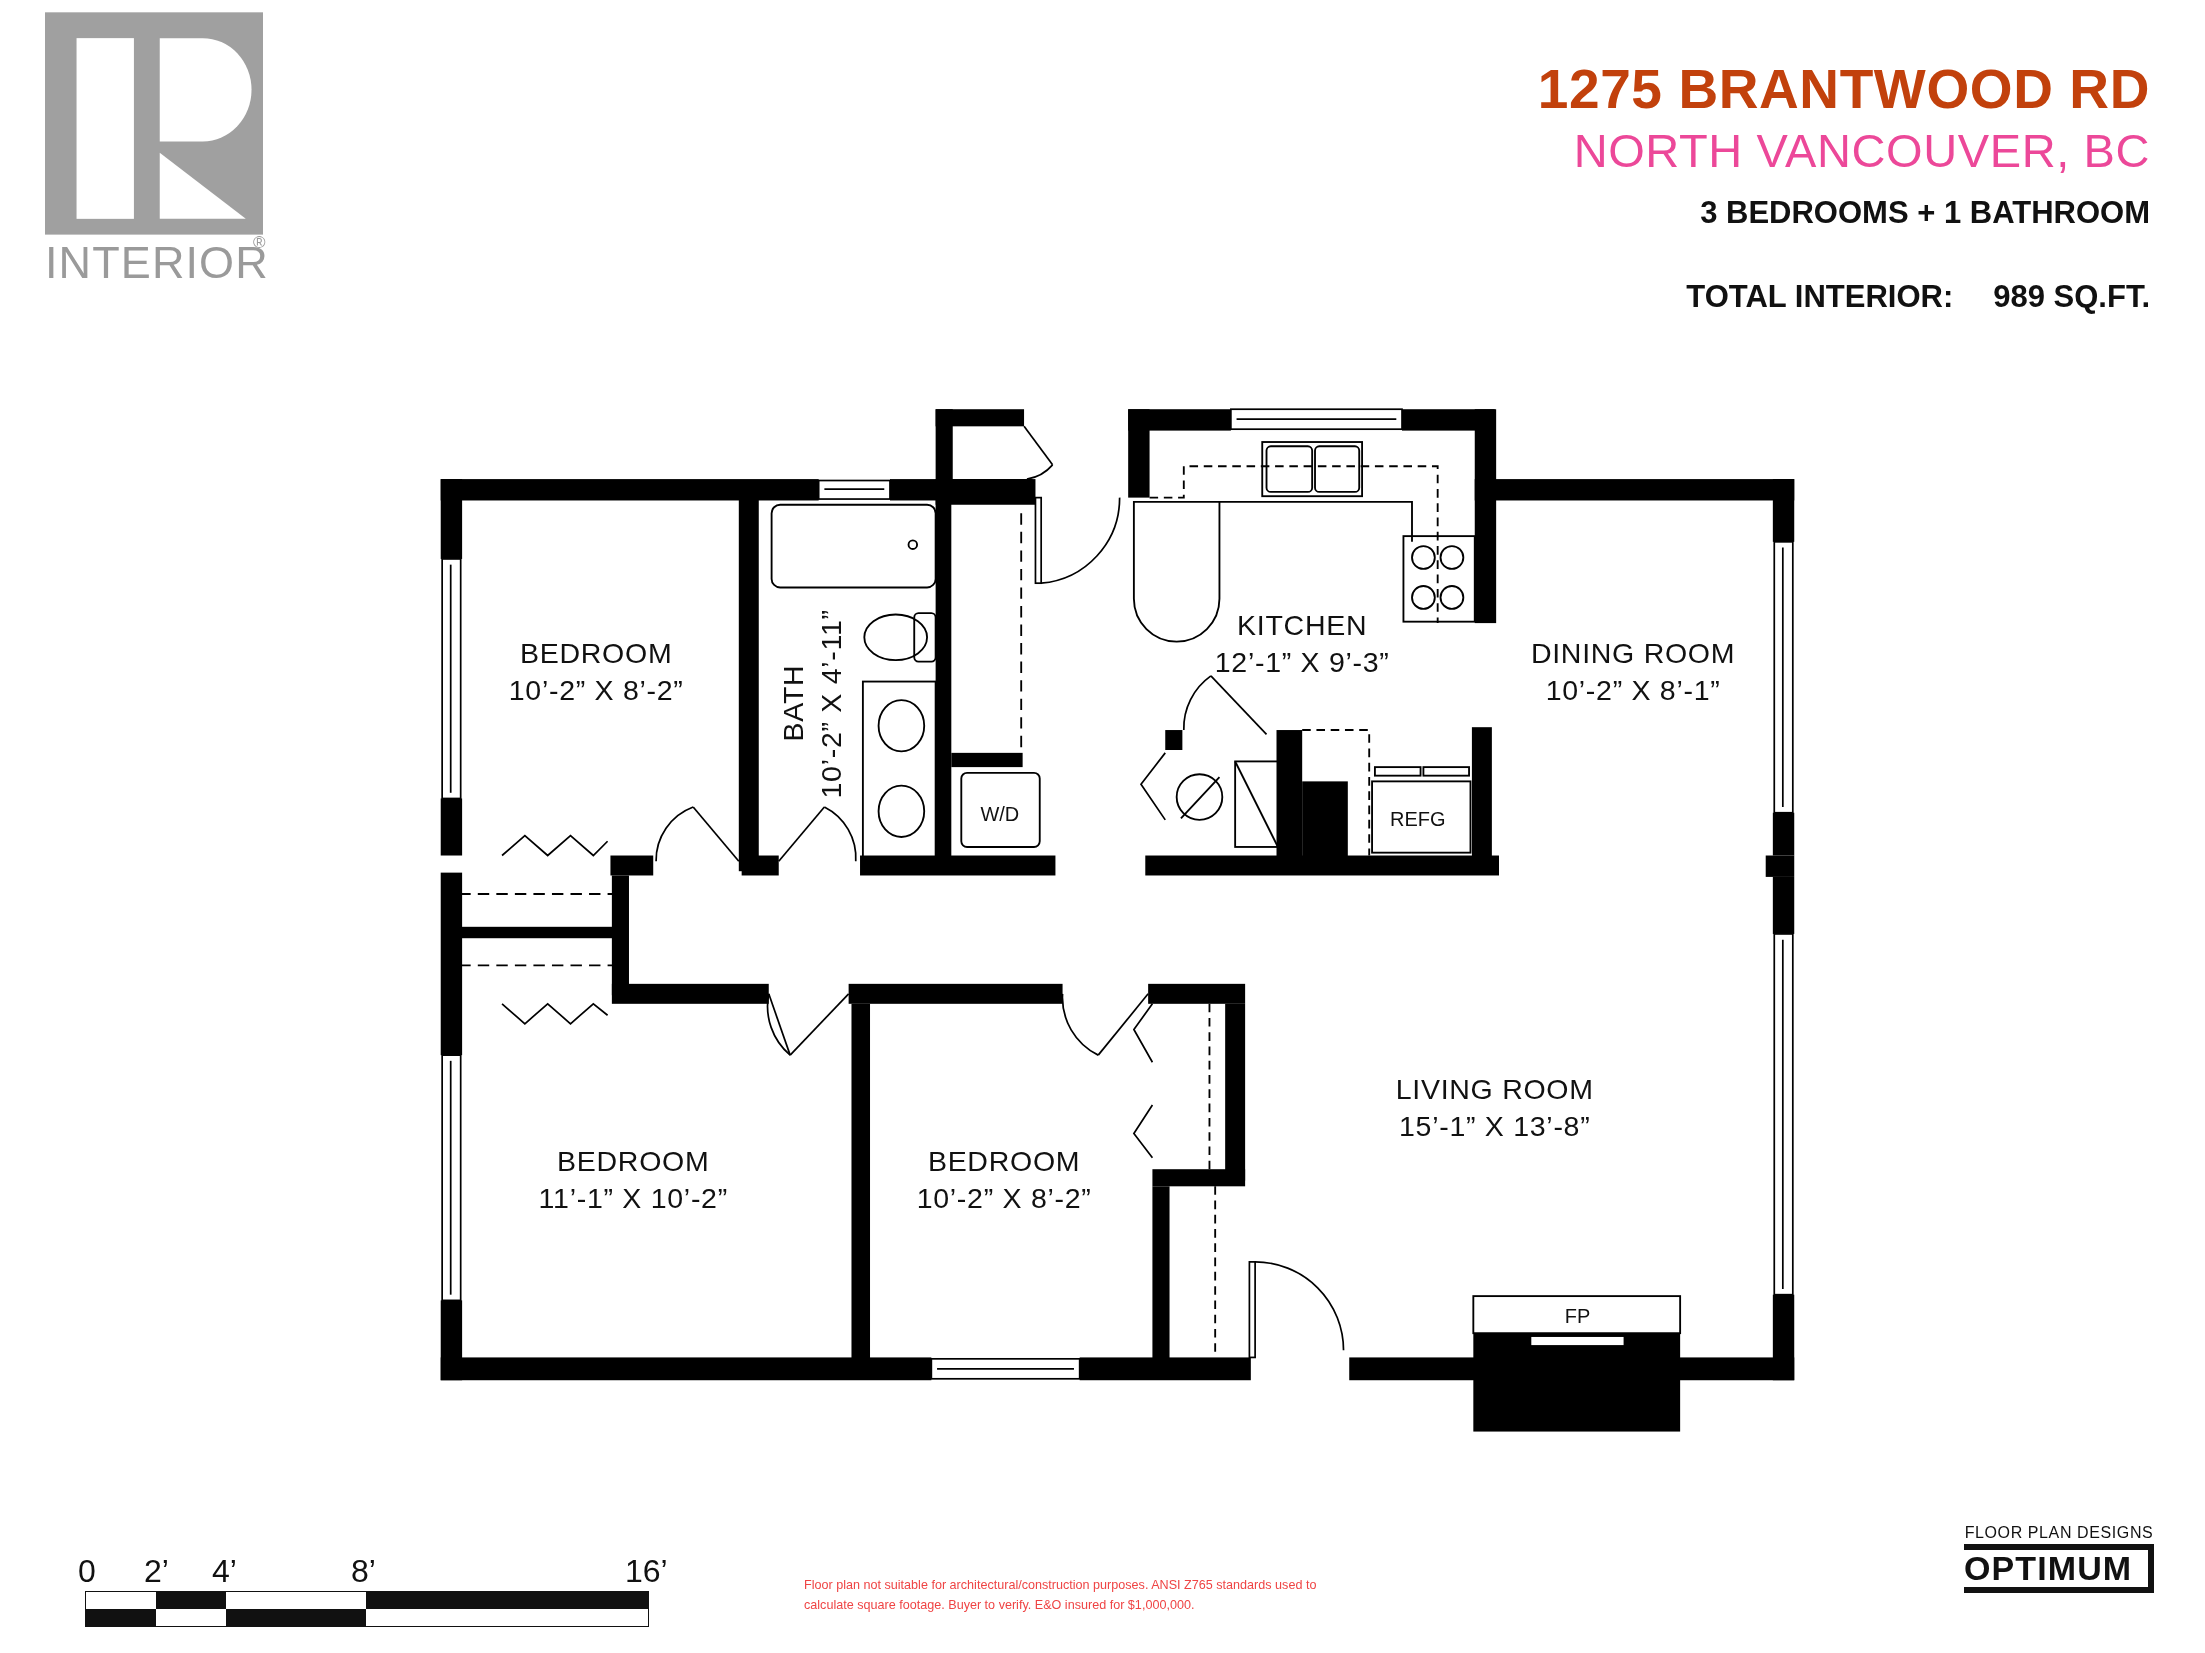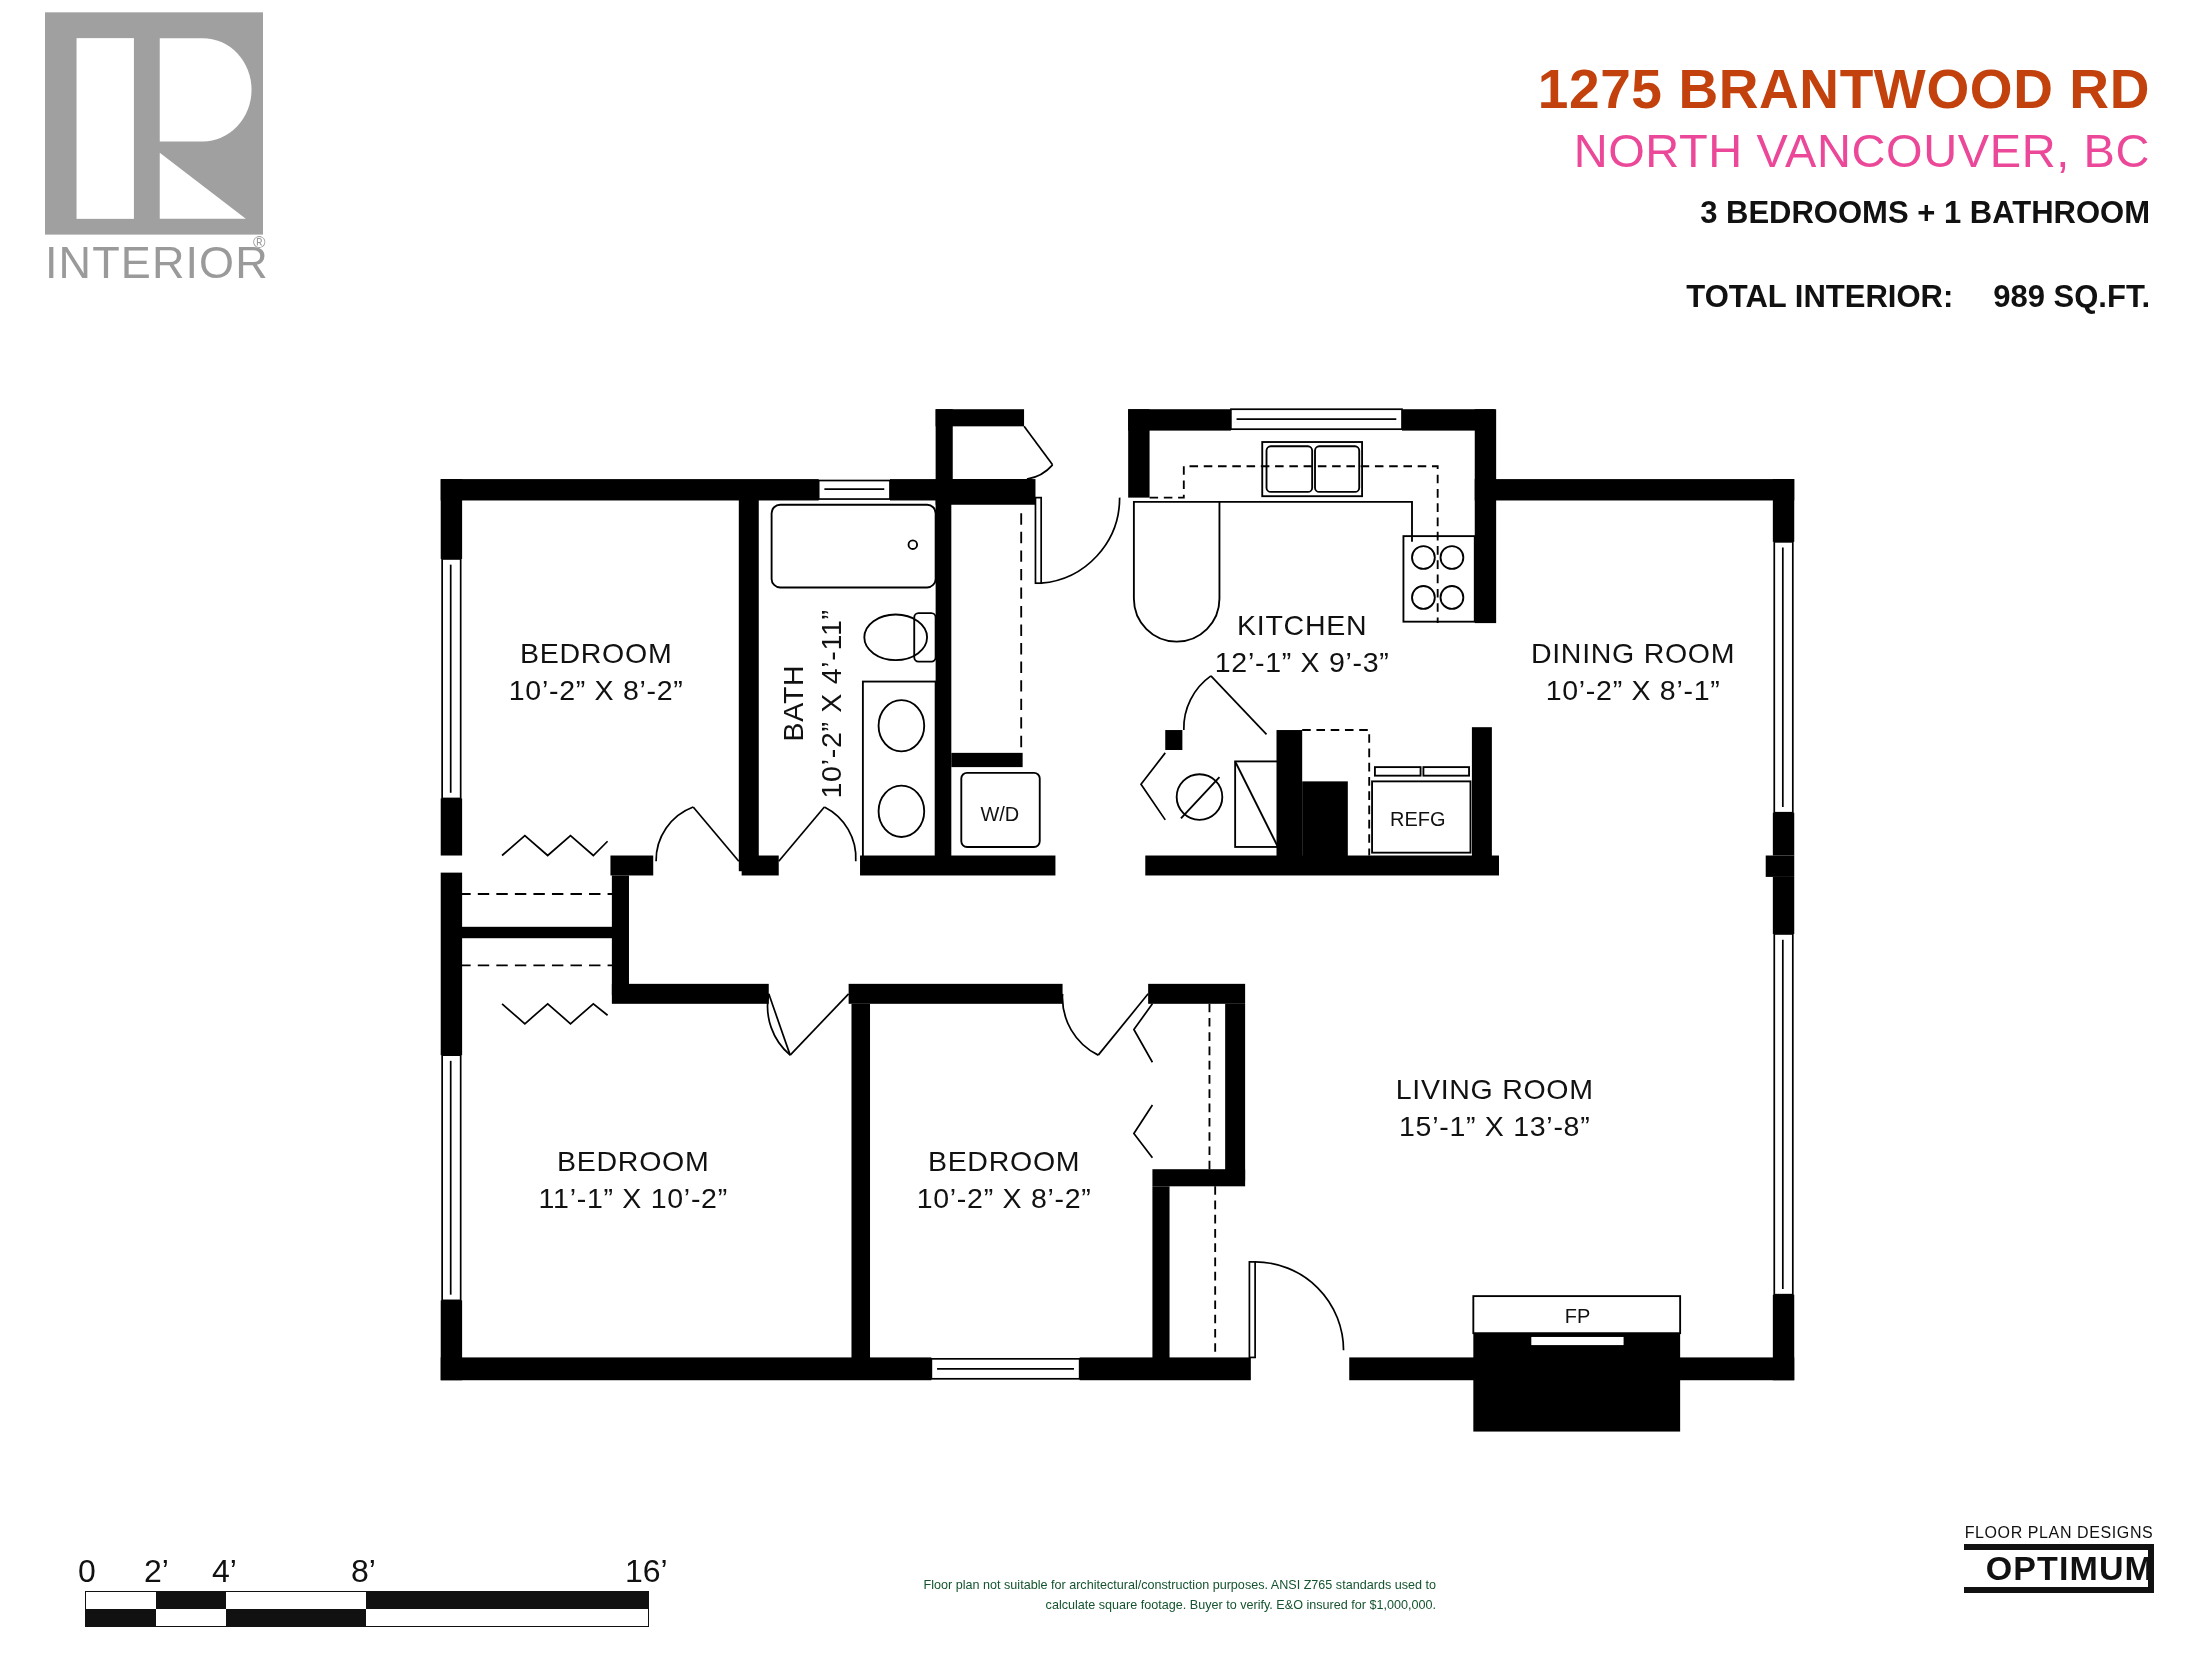--- a/index.html
+++ b/index.html
@@ -23,24 +23,24 @@
   .fixture-label { font-family: "Liberation Sans", "DejaVu Sans", sans-serif; font-size: 14px; fill: #111; }
   
   #scale-labels { left: 0; top: 1553px; width: 747px; height: 46px; }
   .scale-tick { position: absolute; font-size: 32px; color: #111; }
   #scale-bar { left: 85px; top: 1591px; width: 564px; height: 36px; border: 1.7px solid #111; box-sizing: border-box; display: grid;
                grid-template-columns: 122fr 122fr 244fr 490fr; grid-template-rows: 1fr 1fr; }
   .sb { }
   .sb.b { background: #111; }
   .sb.w { background: #fff; }
   
-  #disclaimer { left: 804px; top: 1576px; width: 632px; text-align: right; font-size: 12.6px; line-height: 19.5px; color: #14532d; }
+  #disclaimer { left: 804px; top: 1576px; width: 632px; text-align: left; font-size: 12.6px; line-height: 19.5px; color: #ef4444; }
   
   #opt-box { left: 1964px; top: 1544px; width: 190px; height: 49px; border-top: 6.9px solid #111; border-bottom: 6.9px solid #111; border-right: 6.9px solid #111; box-sizing: border-box; }
-  #opt-word { left: 1964px; top: 1549px; width: 190px; text-align: right; font-size: 34px; font-weight: 700; letter-spacing: 1.1px; color: #111; line-height: 39px; }
+  #opt-word { left: 1964px; top: 1549px; width: 190px; text-align: left; font-size: 34px; font-weight: 700; letter-spacing: 1.1px; color: #111; line-height: 39px; }
   #opt-sub { left: 1964px; top: 1524px; width: 190px; text-align: center; font-size: 16px; font-weight: 400; letter-spacing: 0.6px; color: #111; }
 </style>
 </head>
 <body>
 
 <svg id="realtor-logo" class="abs" viewBox="0 0 152 192" xmlns="http://www.w3.org/2000/svg">
   <rect x="0" y="0" width="152" height="155" fill="#a0a0a0"></rect>
   <rect x="22" y="18" width="40" height="126" fill="#ffffff"></rect>
   <path d="M80 18 H110 A34 36 0 0 1 110 90 H80 Z" fill="#ffffff"></path>
   <path d="M80 98 L80 144 L140 144 Z" fill="#ffffff"></path>

